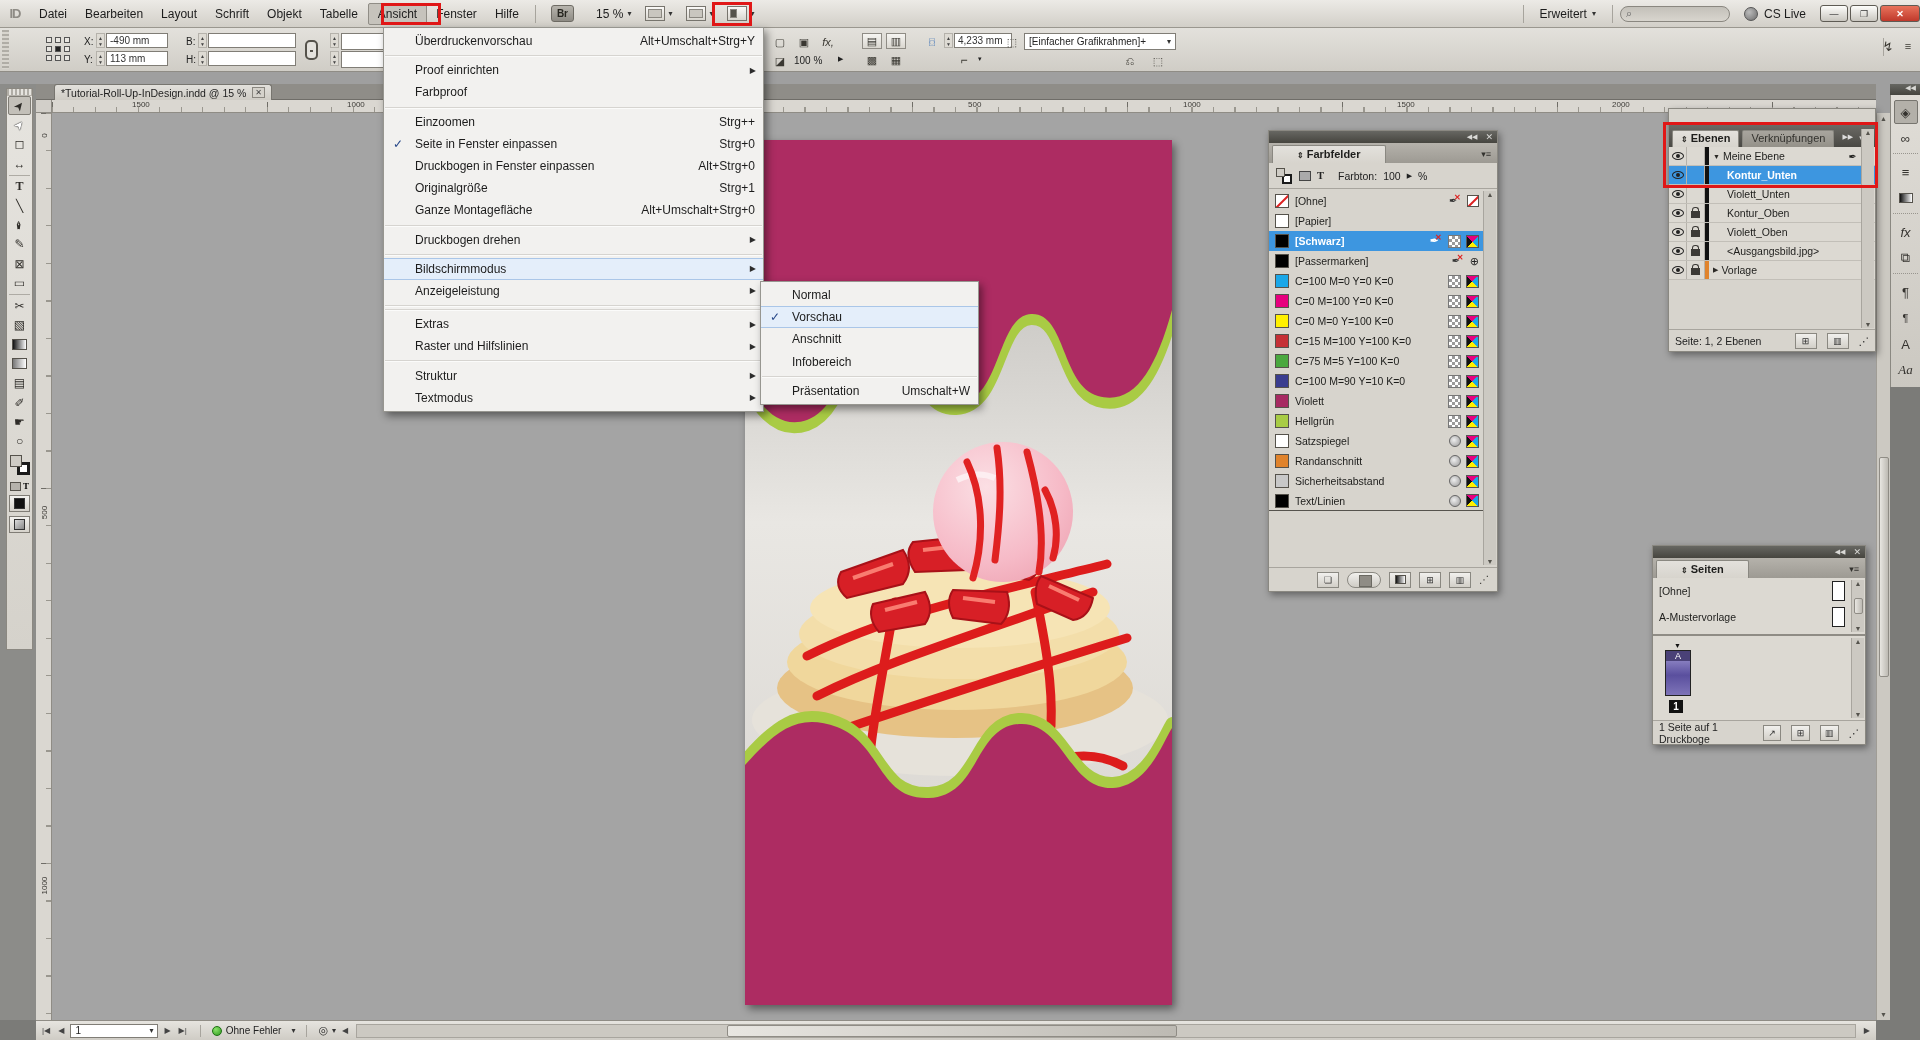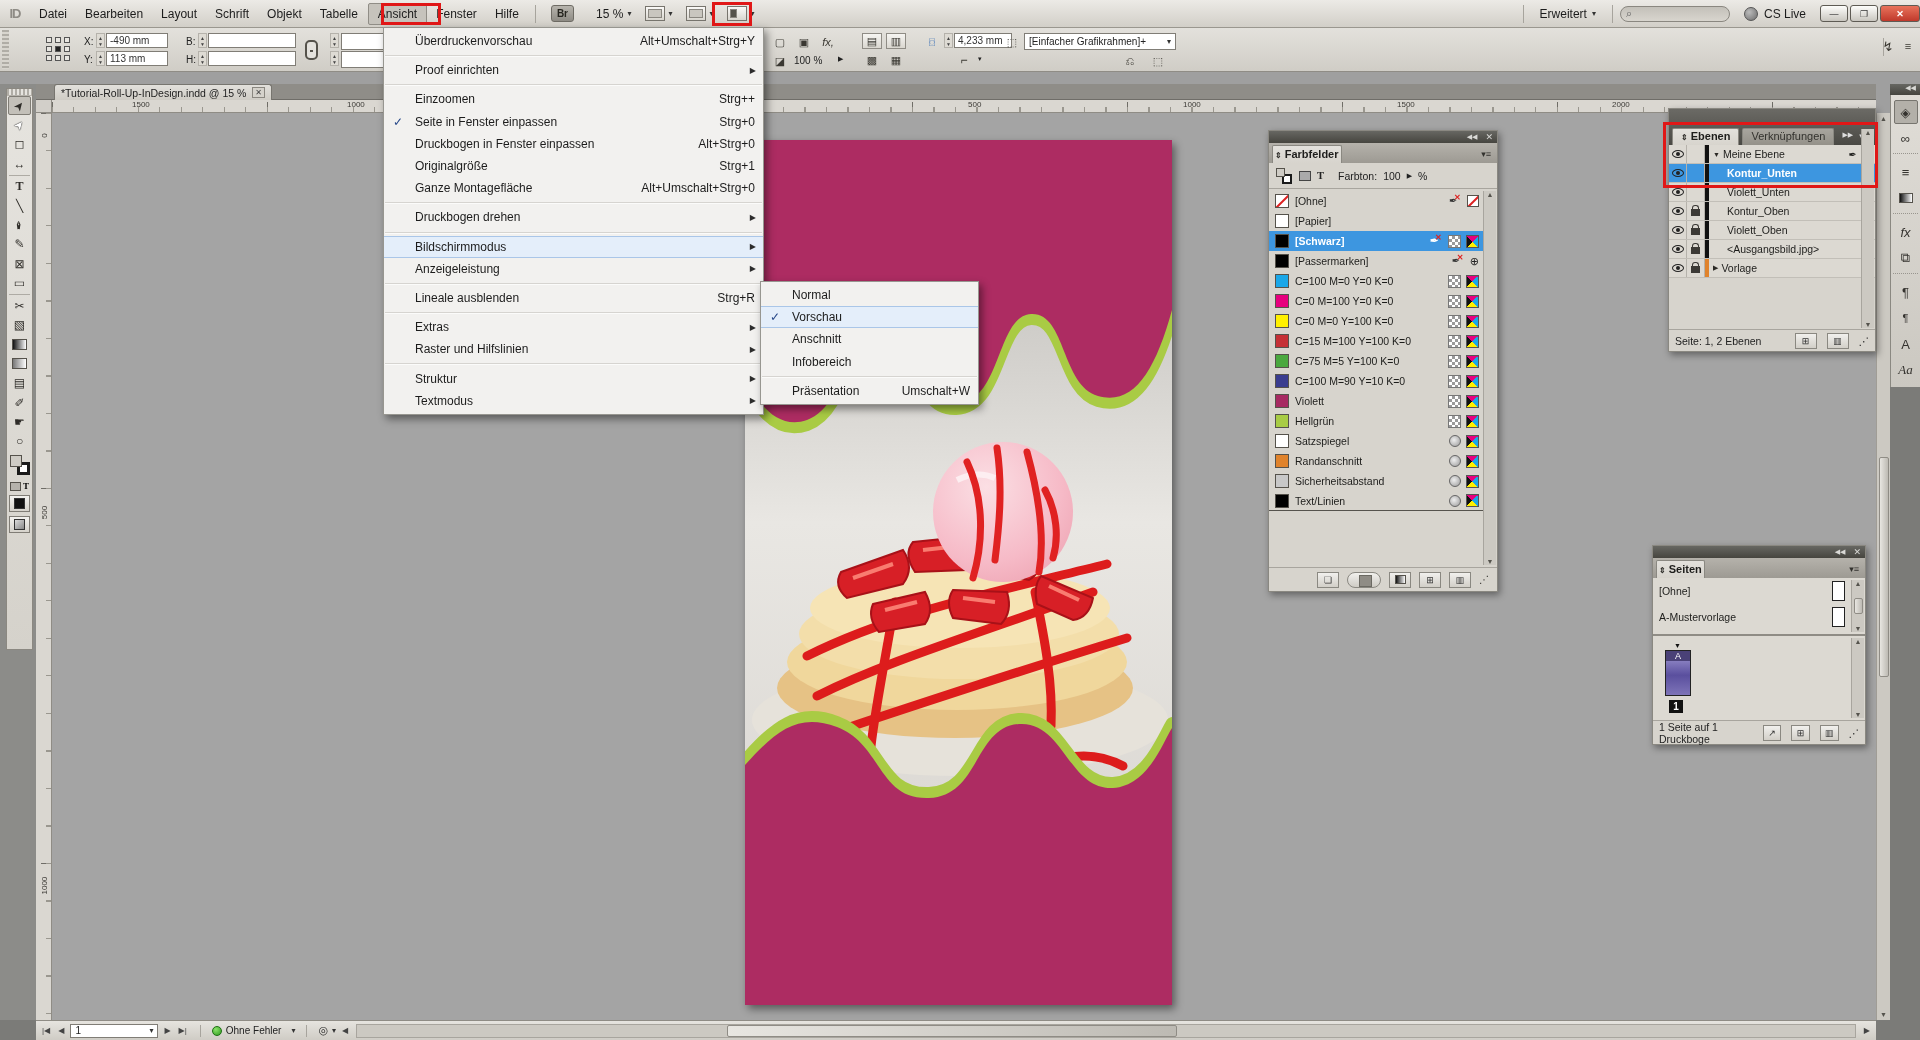--- a/index.html
+++ b/index.html
@@ -102,21 +102,21 @@
   .mi.hl { background:#e4eefa; border-top:1px solid #aac6e8; border-bottom:1px solid #aac6e8; }
   .msep { height:1px; background:#d6d4d0; margin:3px 1px; box-shadow:0 1px 0 #fbfbfa;}
   #subm { position:absolute; left:760px; top:281px; width:219px; background:#f2f1ef; border:1px solid #979690;
     box-shadow:3px 4px 8px rgba(0,0,0,.45); padding:2px 0; z-index:61; font-size:12px; color:#1c1c1c;}
 
   
   .panel { position:absolute; background:#d7d4cd; border:1px solid #8a8881; box-shadow:2px 3px 7px rgba(0,0,0,.4); z-index:25;}
   .pdark { height:12px; background:linear-gradient(#676762,#46453f); display:flex; align-items:center; justify-content:flex-end;
     gap:8px; color:#d9d9d6; font-size:7px; padding:0 4px;}
   .ptabs { height:20px; background:linear-gradient(#b5b2ab,#9d9a93); display:flex; align-items:flex-end; position:relative;}
-  .ptab { height:18px; padding:2px 2px; font-size:11px; font-weight:bold; color:#1e1e1c;
+  .ptab { height:18px; padding:2px 24px; font-size:11px; font-weight:bold; color:#1e1e1c;
     background:linear-gradient(#e3e1dc,#d7d4cd); border:1px solid #8a8881; border-bottom:none; border-radius:2px 2px 0 0; margin-left:3px;}
   .ptab.dim { background:linear-gradient(#a8a59e,#949189); color:#33322e; font-weight:normal;}
   .pmenu { margin-left:auto; font-size:9px; color:#33322e; padding:0 6px 4px 0;}
   .sortg { font-size:8px; margin-right:3px; color:#33322e;}
 
   
   .swtools { height:26px; display:flex; align-items:center; padding:0 6px; gap:6px; font-size:10.5px; color:#222; border-bottom:1px solid #a8a59e;}
   .swrow { height:20px; display:flex; align-items:center; font-size:10.5px; color:#1d1d1b; padding:0 4px 0 6px; gap:6px; position:relative;}
   .swrow.sel { background:#3d96e0; color:#fff; font-weight:bold; }
   .swc { width:14px; height:14px; border:1px solid #55524b; flex:none;}
@@ -503,20 +503,23 @@
 <div id="viewmenu">
   <div class="mi">
       <span>Überdruckenvorschau</span>
       <span class="sc">Alt+Umschalt+Strg+Y</span>
     </div>
   <div class="msep"></div>
   <div class="mi">
       <span>Proof einrichten</span>
       <span class="sub">▶</span>
     </div>
+  <div class="mi">
+      <span>Farbproof</span>
+    </div>
   <div class="msep"></div>
   <div class="mi">
       <span>Einzoomen</span>
       <span class="sc">Strg++</span>
     </div>
   <div class="mi">
       <span class="chk">✓</span>
       <span>Seite in Fenster einpassen</span>
       <span class="sc">Strg+0</span>
     </div>
@@ -540,24 +543,20 @@
   <div class="msep"></div>
   <div class="mi hl">
       <span>Bildschirmmodus</span>
       <span class="sub">▶</span>
     </div>
   <div class="mi">
       <span>Anzeigeleistung</span>
       <span class="sub">▶</span>
     </div>
   <div class="msep"></div>
-  <div class="mi">
-      <span>Lineale ausblenden</span>
-      <span class="sc">Strg+R</span>
-    </div>
   <div class="msep"></div>
   <div class="mi">
       <span>Extras</span>
       <span class="sub">▶</span>
     </div>
   <div class="mi">
       <span>Raster und Hilfslinien</span>
       <span class="sub">▶</span>
     </div>
   <div class="msep"></div>
@@ -755,21 +754,21 @@
         <span>⊞</span>
       </div>
     <div class="sbtn">
         <span>▥</span>
       </div>
     <span>⋰</span>
   </div>
 </div>
 
 <div class="panel" style="left:1668px; top:108px; width:208px; height:244px; z-index:26;">
-  <div class="ptabs" style="height:36px; background:linear-gradient(#6b6a65,#4a4944);">
+  <div class="ptabs" style="height:22px; background:linear-gradient(#6b6a65,#4a4944);margin-top:16px;">
     <div class="ptab" style="height:17px; padding:1px 8px;"><span class="sortg">⇕</span><span>Ebenen</span></div>
     <div class="ptab dim" style="height:17px; padding:1px 8px;"><span>Verknüpfungen</span></div>
     <div class="pmenu" style="color:#ddd; display:flex; gap:6px;">
       <span style="font-size:7px;">▶▶</span>
       <span><span>▾</span><span>≡</span></span>
     </div>
   </div>
   <div style="background:#dcd9d2;">
     <div class="lrow">
       <div class="lcell">

